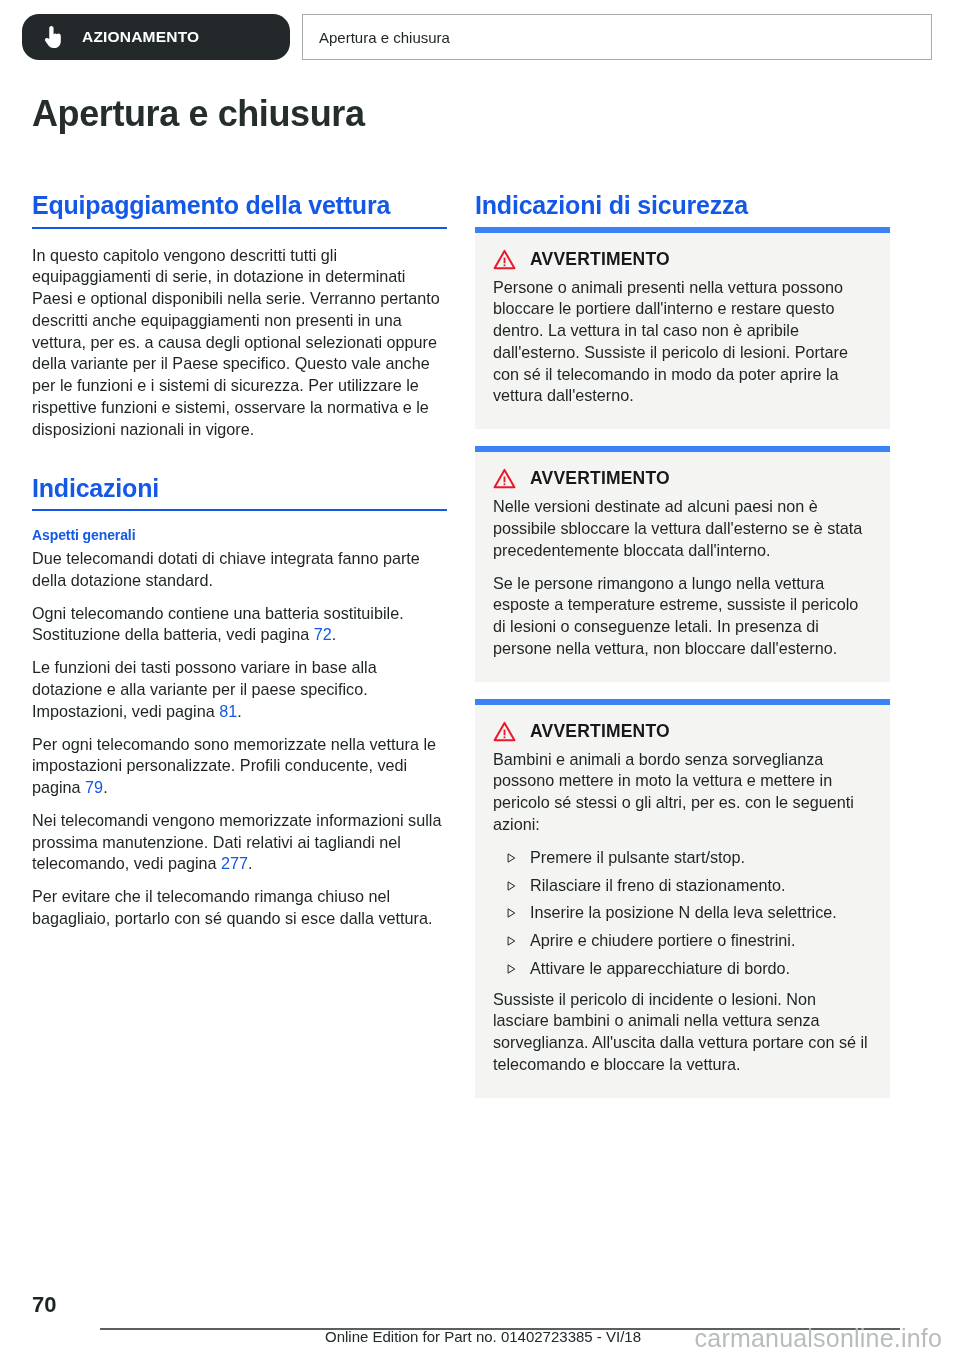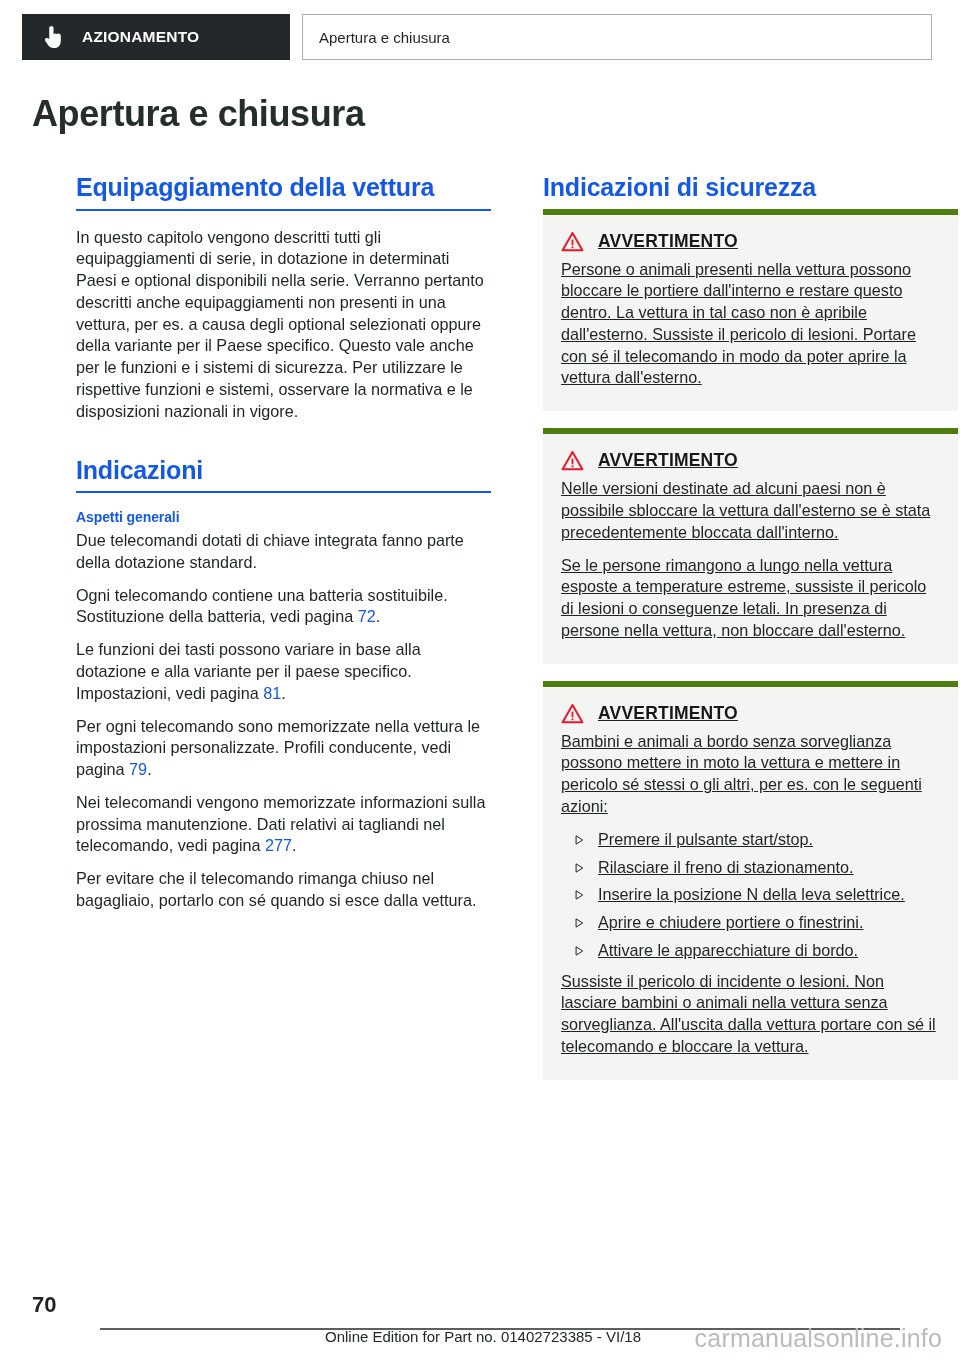--- a/index.html
+++ b/index.html
@@ -28,20 +28,21 @@
     align-items: stretch;
   }
   .chapter-tab {
     width: 268px;
     background: #23292b;
     display: flex;
     align-items: center;
     padding-left: 22px;
     box-sizing: border-box;
     flex: 0 0 auto;
+    border-radius: 17px;
   }
   .hand-icon {
     width: 20px;
     height: 24px;
     display: block;
     flex: 0 0 auto;
   }
   .chapter-label {
     color: #ffffff;
     font-size: 15.5px;
@@ -75,26 +76,25 @@
     font-size: 36px;
     font-weight: 700;
     color: #262d2d;
     letter-spacing: -0.4px;
     margin: 0;
   }
 
   
   .columns {
     position: absolute;
-    top: 173px;
+    top: 191px;
     left: 32px;
     right: 32px;
     display: flex;
-    gap: 52px;
-    margin-left: 44px;
+    gap: 28px;
   }
   .col {
     width: 415px;
     flex: 0 0 auto;
   }
   .col-right { width: 415px; }
 
   h2.sec-title {
     color: #1458e8;
     font-size: 25px;
@@ -124,25 +124,24 @@
     text-align: left;
   }
   p.body-text:last-child { margin-bottom: 0; }
   .pageref { color: #1458e8; }
 
   .block-gap { height: 22px; }
 
   
   .warnbox {
     background: #f4f4f2;
-    border-top: 6px solid #4d7c0f;
+    border-top: 6px solid #3b82f6;
     padding: 16px 18px 22px 18px;
     box-sizing: border-box;
     margin-bottom: 17px;
-    text-decoration: underline;
   }
   .warnbox:last-child { margin-bottom: 0; }
   .warn-head {
     display: flex;
     align-items: center;
     margin-bottom: 7px;
   }
   .warn-tri {
     width: 23px;
     height: 21px;

